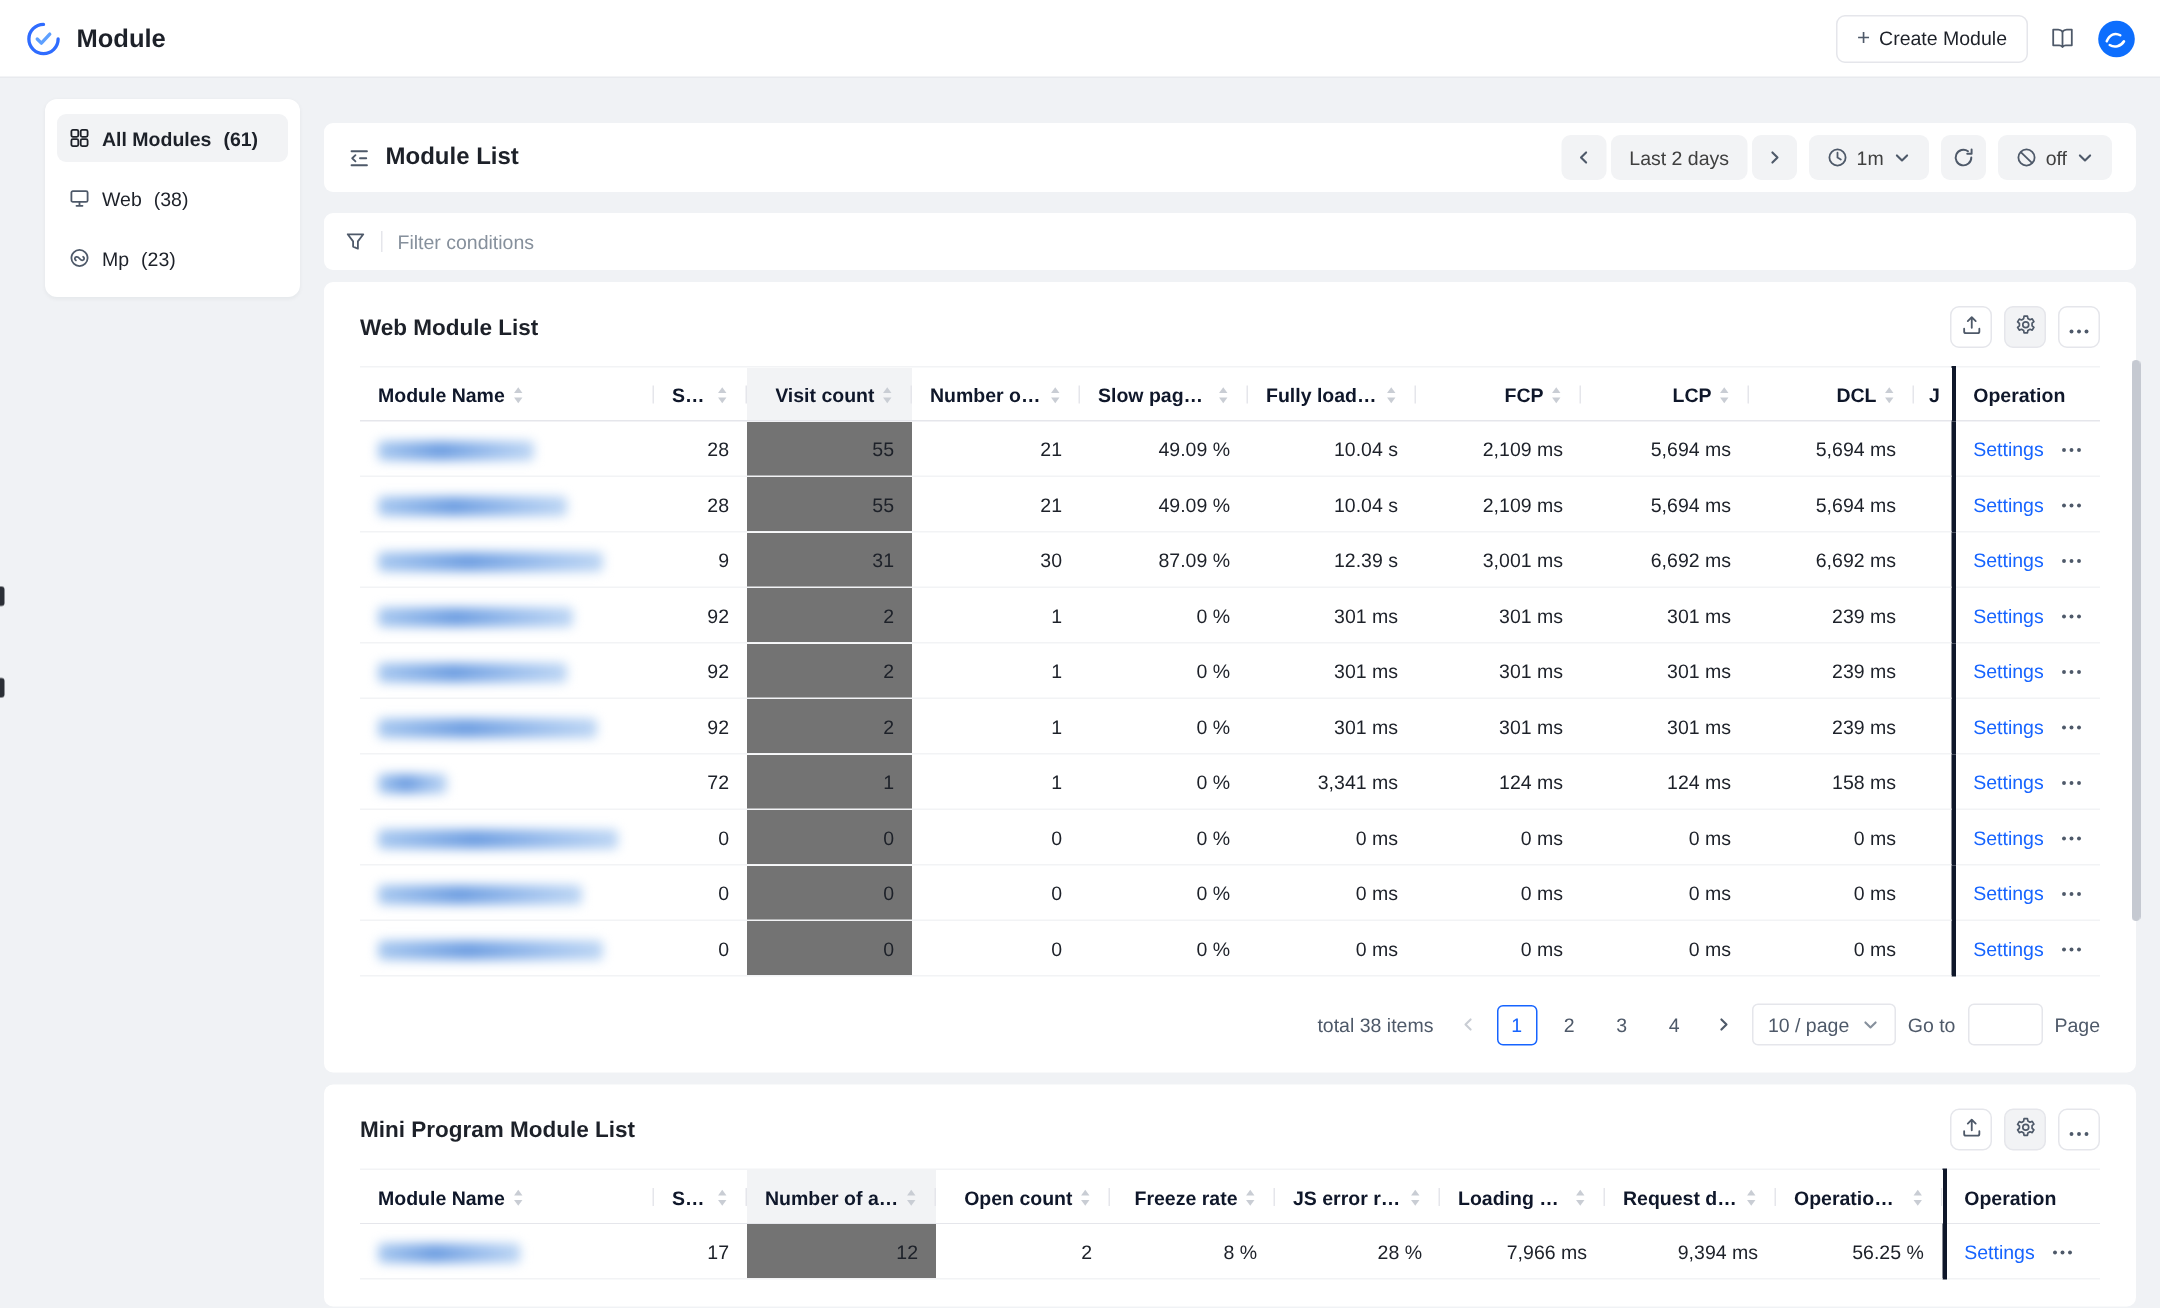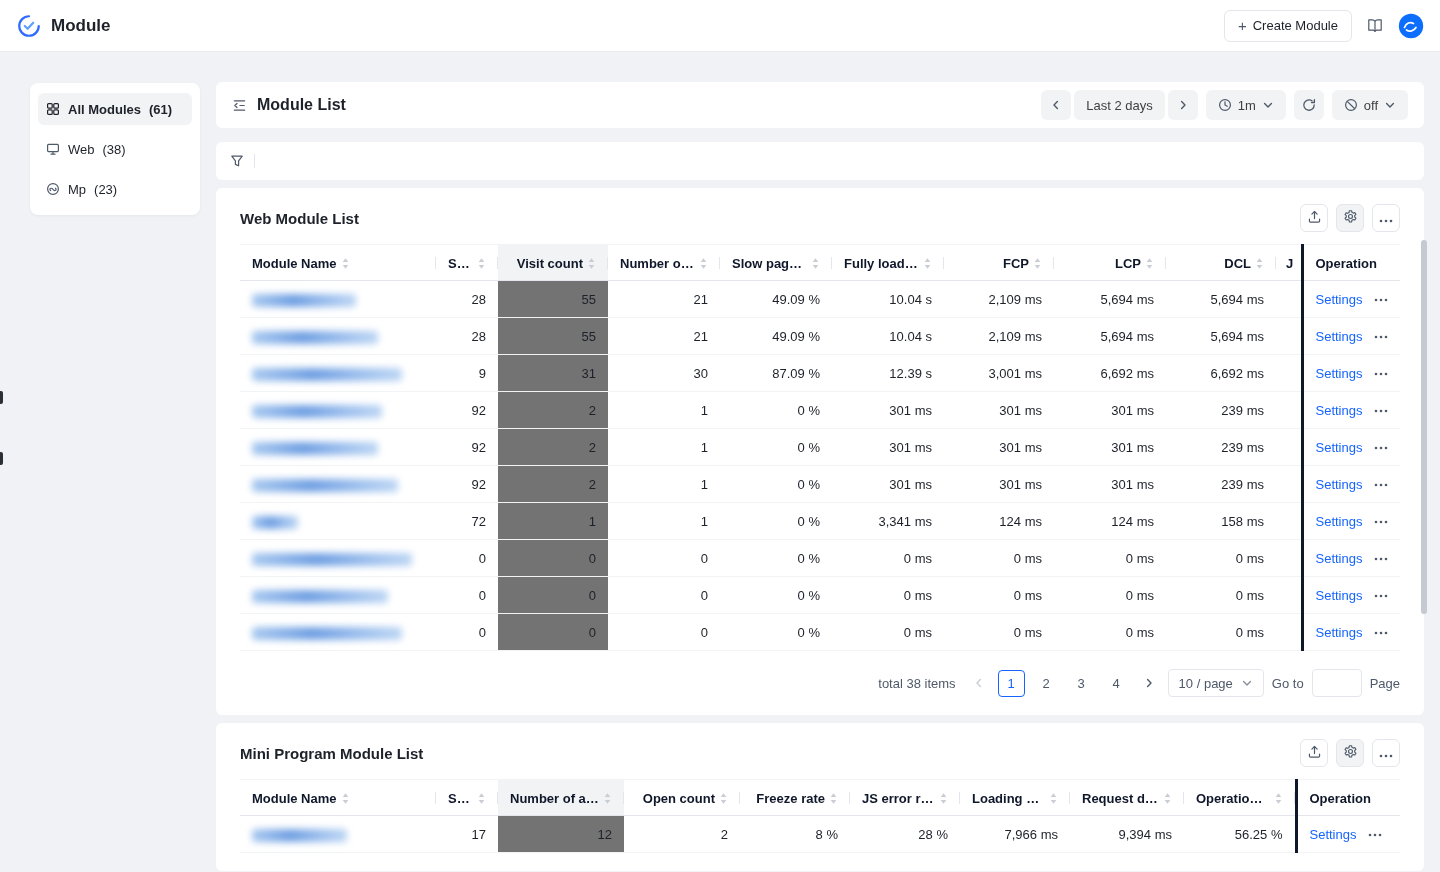--- a/index.html
+++ b/index.html
@@ -13,21 +13,21 @@
 .logo{display:flex}
 .app-title{font-size:17px;font-weight:700}
 .top-actions{margin-left:auto;display:flex;align-items:center;gap:14px}
 .btn-create{height:32px;display:flex;align-items:center;gap:6px;padding:0 13px;background:#fff;border:1px solid #e5e6eb;border-radius:6px;font-size:13px;color:#1d2129}
 .plus{font-size:15px;color:#4e5969;line-height:1}
 .top-icn{color:#4e5969;display:flex;cursor:pointer}
 .avatar{display:flex;cursor:pointer}
 
 
 .content{display:flex;gap:16px;padding:0 16px 0 30px;height:820px}
-aside{width:170px;flex:none;padding-top:31px}
+aside{width:170px;flex:none;padding-top:14px}
 .side-card{background:#fff;border-radius:8px;padding:10px 8px;box-shadow:0 1px 3px rgba(29,33,41,.05)}
 .side-item{display:flex;align-items:center;gap:8px;height:32px;padding:0 8px;border-radius:6px;font-size:13px;color:#1d2129;margin-bottom:8px;cursor:pointer}
 .side-item:last-child{margin-bottom:0}
 .side-item.active{background:#f2f3f5;font-weight:700}
 .side-item .icn{display:flex;color:#4e5969}
 .side-item.active .icn{color:#1d2129}
 main{flex:1;min-width:0;padding-top:30px;display:flex;flex-direction:column}
 
 
 .page-head{height:46px;background:#fff;border-radius:6px;display:flex;align-items:center;gap:10px;padding:0 16px;flex:none}
@@ -234,20 +234,21 @@
       </div>
     </div>
 
     <div class="filter-bar">
       <span class="filter-icn">
           <svg width="14" height="14" viewBox="0 0 14 14" fill="none" stroke="currentColor" stroke-width="1.2" stroke-linejoin="round">
             <path d="M1.8 2.2h10.4L8.6 6.9v4.9l-3.2-1.4V6.9z"></path>
           </svg>
         </span>
       <span class="filter-div"></span>
+      <input class="filter-input" placeholder="Filter conditions" style="">
     </div>
 
     <section class="card">
       <div class="card-head">
         <h2 class="card-title">Web Module List</h2>
         <div class="card-actions">
           <button class="icon-btn">
               <span><svg width="15" height="15" viewBox="0 0 16 16" fill="none" stroke="currentColor" stroke-width="1.3" stroke-linecap="round" stroke-linejoin="round">
                   <path d="M8 10.2V2.8M5.2 5.4 8 2.6l2.8 2.8"></path>
                   <path d="M2.6 10.8v2a1.2 1.2 0 0 0 1.2 1.2h8.4a1.2 1.2 0 0 0 1.2-1.2v-2"></path>

